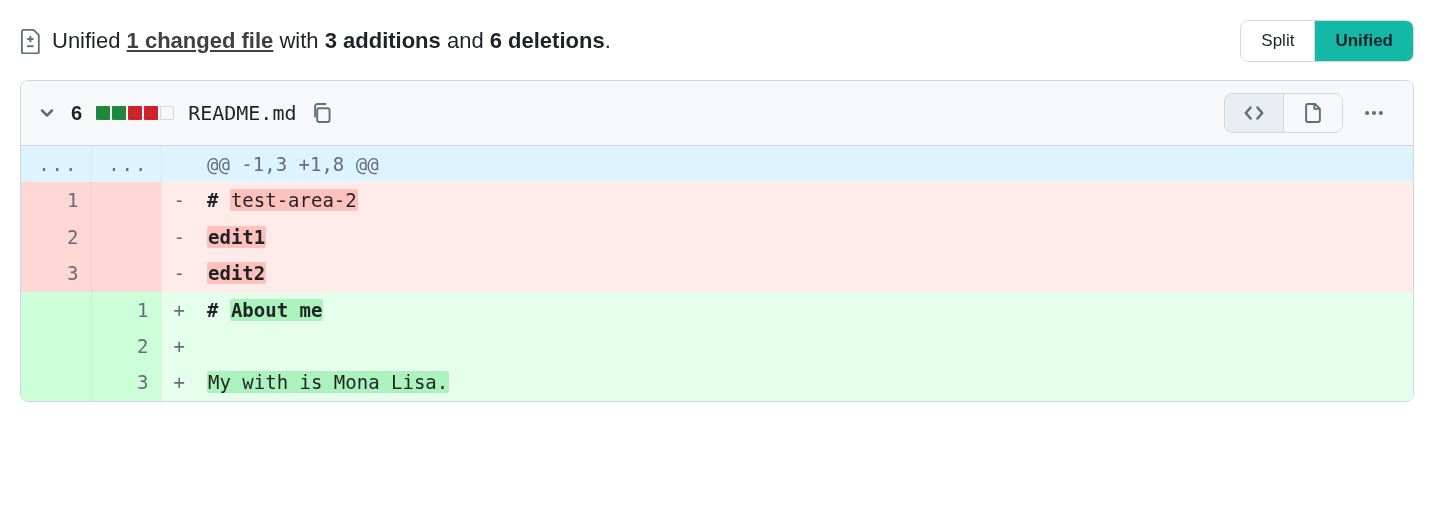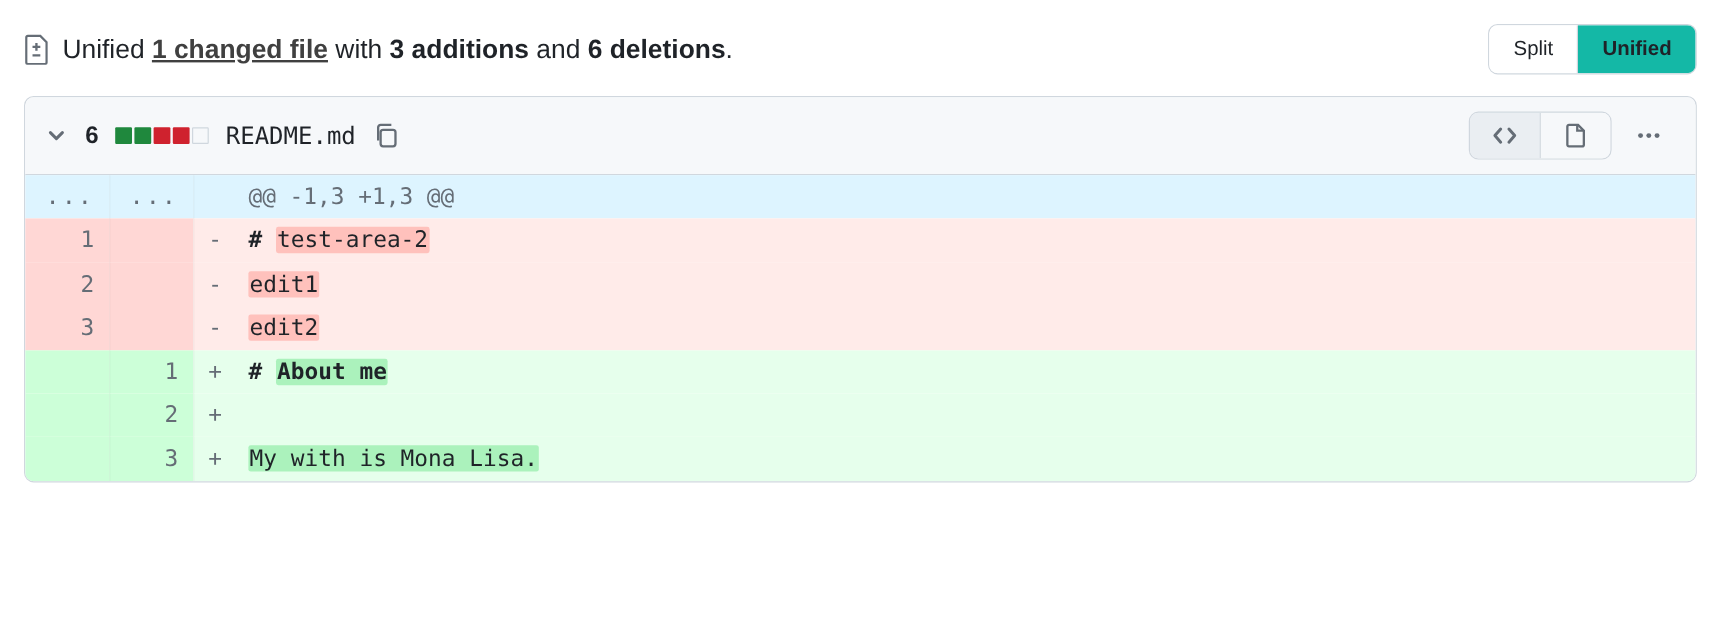--- a/index.html
+++ b/index.html
@@ -161,21 +161,21 @@
   .del-row td { background: #ffebe9; }
   .del-row .num-cell { background: #ffd7d5; }
   .add-row td { background: #e6ffec; }
   .add-row .num-cell { background: #ccffd8; }
   .marker-cell {
     width: 30px;
     text-align: center;
     color: #656d76;
   }
   .code-cell { white-space: pre; }
-  .del-mark { background: #ffc1bc; border-radius: 2px; padding: 0 1px; }
+  .del-mark { background: #ffc1bc; border-radius: 2px; padding: 0 1px; font-weight: bold; }
   .add-mark { background: #abf2bc; border-radius: 2px; padding: 0 1px; }
   .dots { color: #656d76; letter-spacing: 2px; }
 </style>
 </head>
 <body>
 
 <div class="summary-row">
   <div class="summary-left">
     <svg class="file-diff-icon" viewBox="0 0 16 20">
       <path fill="none" stroke="#656d76" stroke-width="1.4" d="M2 1.5h8l4 4v13a1 1 0 0 1-1 1H2a1 1 0 0 1-1-1V2.5a1 1 0 0 1 1-1z"></path>
@@ -242,21 +242,21 @@
       <col style="width:70px">
         <col style="width:70px">
         <col style="width:34px">
         <col>
     </colgroup>
     <tbody id="diff-body">
       <tr class="hunk-row">
         <td class="num-cell"><span class="dots">...</span></td>
         <td class="num-cell"><span class="dots">...</span></td>
         <td class="marker-cell"></td>
-        <td class="code-cell">@@ -1,3 +1,3 @@</td>
+        <td class="code-cell">@@ -1,3 +1,8 @@</td>
       </tr>
     <tr class="del-row">
           <td class="num-cell">1</td>
           <td class="num-cell"></td>
           <td class="marker-cell">-</td>
           <td class="code-cell"><span style="font-weight: 600;"># </span><span class="del-mark" style="font-weight: 400;">test-area-2</span></td>
         </tr>
         <tr class="del-row">
           <td class="num-cell">2</td>
           <td class="num-cell"></td>

